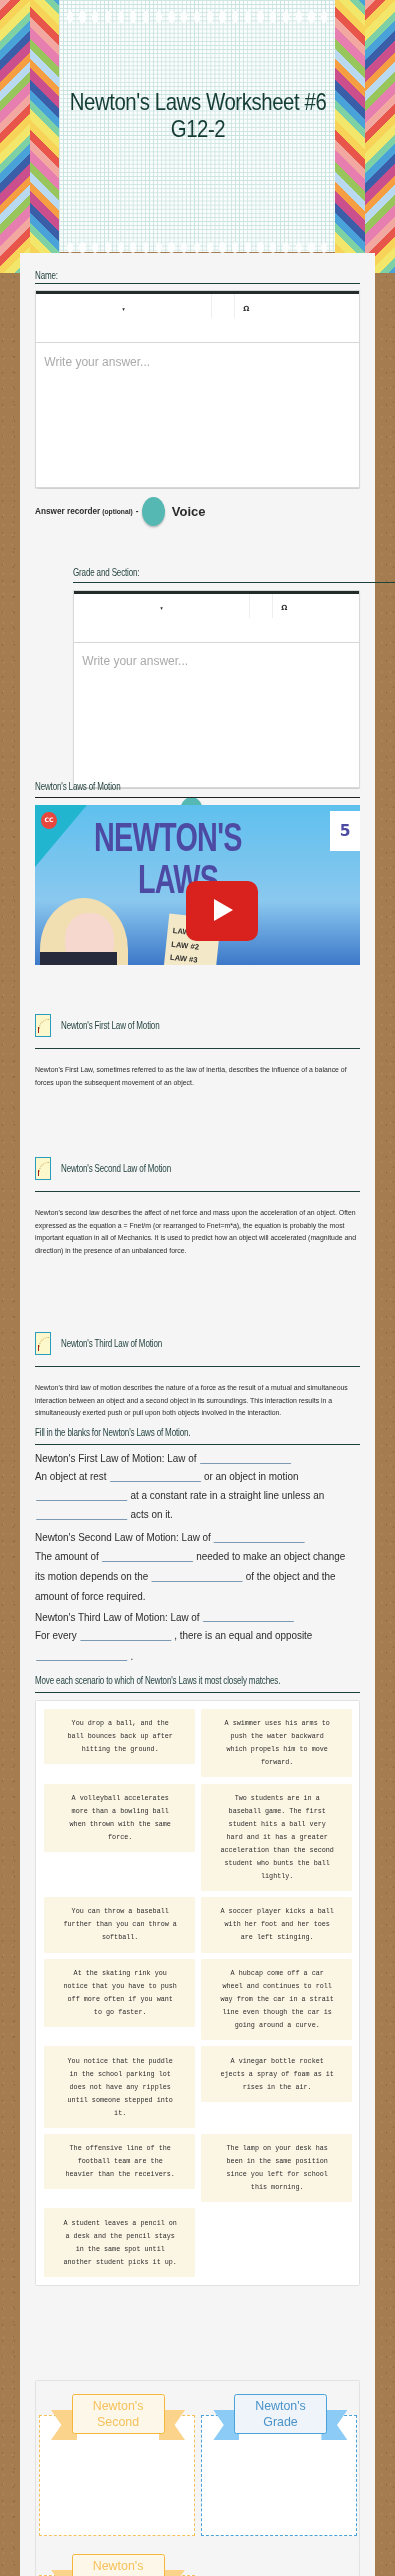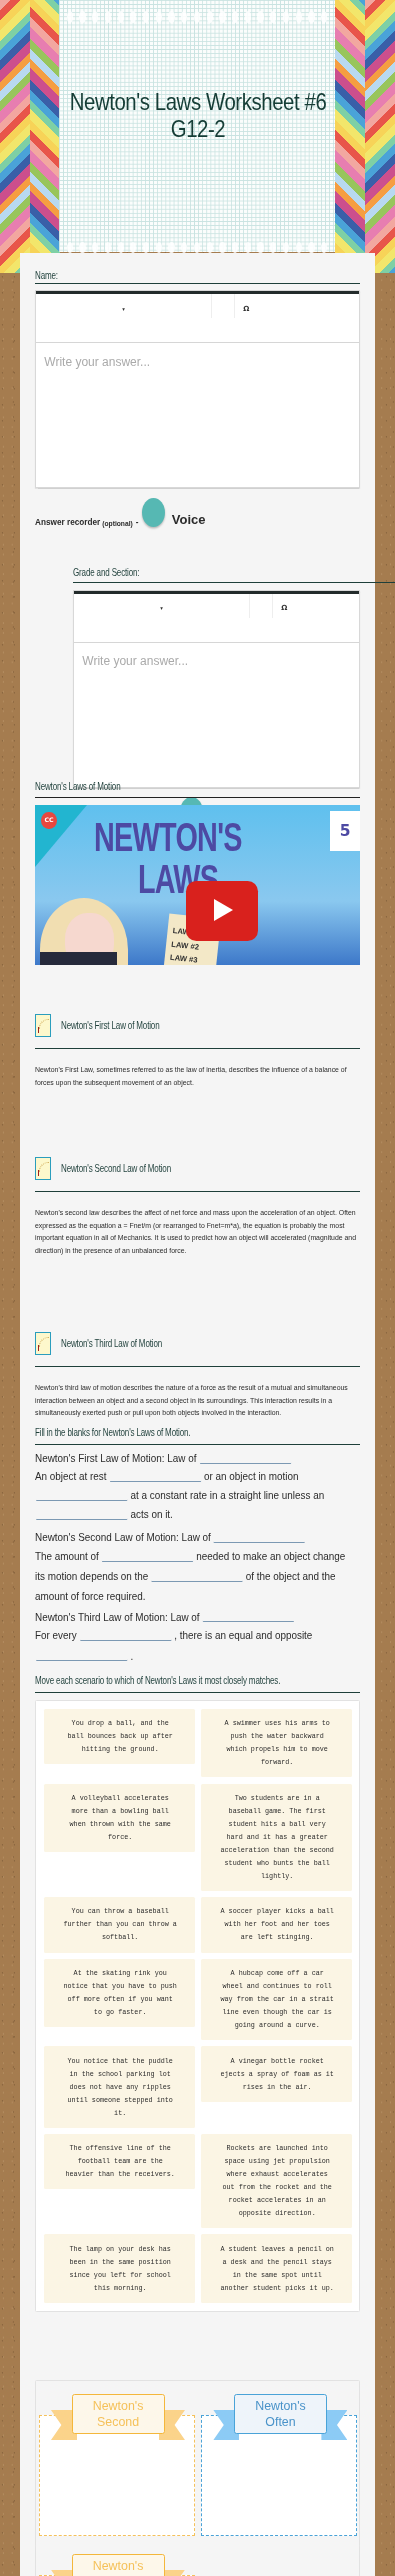--- a/index.html
+++ b/index.html
@@ -76,21 +76,21 @@
 
   
   .editor { background: #fff; border: 0.5px solid #d8d8d8; box-shadow: 0 0.5px 1px rgba(0,0,0,.15); }
   .editor .topbar { height: 3.1px; background: #232b2b; }
   .editor .toolbar { height: 49px; display: flex; border-bottom: 1px solid #d6d6d6; }
   .editor .tb-dd { width: 175px; display: flex; justify-content: center; padding-top: 11.3px; font-size: 5.2px; color: #333; }
   .editor .tb-sep { width: 24px; border-left: 0.5px solid #eee; border-right: 0.5px solid #eee; height: 24px; }
   .editor .tb-omega { padding: 9.3px 0 0 8.2px; font-weight: bold; font-size: 7.2px; color: #333; }
   .editor .answer { height: 144px; padding: 11.3px 8.2px; font-size: 12px; color: #aaa; font-family: "Liberation Sans", sans-serif; }
 
-  .recorder { display: flex; align-items: flex-end; height: 30px; font-family: "Liberation Sans", sans-serif; }
+  .recorder { display: flex; align-items: center; height: 30px; font-family: "Liberation Sans", sans-serif; }
   .recorder .lbl { font-weight: bold; font-size: 8.2px; color: #2b2b2b; }
   .recorder .opt { font-weight: bold; font-size: 6.7px; color: #2b2b2b; margin-left: 2.1px; }
   .recorder .dash { font-weight: bold; font-size: 8.2px; margin: 0 3.1px; }
   .recorder .mic { width: 23px; height: 29px; border-radius: 50%; background: #56b8b3; box-shadow: 0 1.5px 2.1px rgba(0,0,0,.25); }
   .recorder .voice { font-weight: bold; font-size: 13px; margin-left: 7.2px; color: #2b2b2b; }
 
   
   .video { position: relative; width: 325px; height: 160px; background: linear-gradient(180deg, #5fc0ee 0%, #8ac8ef 60%, #3d78c9 100%); overflow: hidden; }
   .video .corner { position: absolute; left: 0; top: 0; width: 0; height: 0; border-top: 62px solid #22b5d0; border-right: 52px solid transparent; }
   .video .cc { position: absolute; left: 6.2px; top: 7.2px; width: 15.5px; height: 16.5px; border-radius: 50%; background: #e8473e; color: #fff; font-size: 6.2px; font-weight: bold; text-align: center; line-height: 16.5px; }
@@ -322,41 +322,40 @@
         <div class="tile"><span>A swimmer uses his arms to push the water backward which propels him to move forward.</span></div>
         <div class="tile"><span>A volleyball accelerates more than a bowling ball when thrown with the same force.</span></div>
         <div class="tile"><span>Two students are in a baseball game.  The first student hits a ball very hard and it has a greater acceleration than the second student who bunts the ball lightly.</span></div>
         <div class="tile"><span>You can throw a baseball further than you can throw a softball.</span></div>
         <div class="tile"><span>A soccer player kicks a ball with her foot and her toes are left stinging.</span></div>
         <div class="tile"><span>At the skating rink you notice that you have to push off more often if you want to go faster.</span></div>
         <div class="tile"><span>A hubcap come off a car wheel and continues to roll way from the car in a strait line even though the car is going around a curve.</span></div>
         <div class="tile"><span>You notice that the puddle in the school parking lot does not have any ripples until someone stepped into it.</span></div>
         <div class="tile"><span>A vinegar bottle rocket ejects a spray of  foam as it rises in the air.</span></div>
         <div class="tile"><span>The offensive line of the football team are the heavier than the receivers.</span></div>
-        <div class="tile"><span>Rockets are launched into space using jet propulsion where exhaust accelerates out from the rocket and the rocket accelerates in an opposite direction.</span></div>
         <div class="tile"><span>The lamp on your desk has been in the same position since you left for school this morning.</span></div>
         <div class="tile"><span>A student leaves a pencil on a desk and the pencil stays in the same spot until another student picks it up.</span></div>
       </div>
     </div>
   </div>
 
   <div class="col" style="top:2127px;">
     <div class="buckets">
       <div class="bucket orange" style="left:2.6px; top:34px;">
         <div class="ribbon orange">
           <div class="tail l"></div>
             <div class="tail r"></div>
           <div class="label">Newton's Second</div>
         </div>
       </div>
       <div class="bucket blue" style="left:165px; top:34px;">
         <div class="ribbon blue">
           <div class="tail l"></div>
             <div class="tail r"></div>
-          <div class="label">Newton's Often</div>
+          <div class="label">Newton's Grade</div>
         </div>
       </div>
     </div>
     <div class="buckets" style="height:162px; margin-top:-6.2px; border-top:none;">
       <div class="bucket orange" style="left:2.6px; top:30px; height:111px;">
         <div class="ribbon orange">
           <div class="tail l"></div>
             <div class="tail r"></div>
           <div class="label">Newton's Third</div>
         </div>

